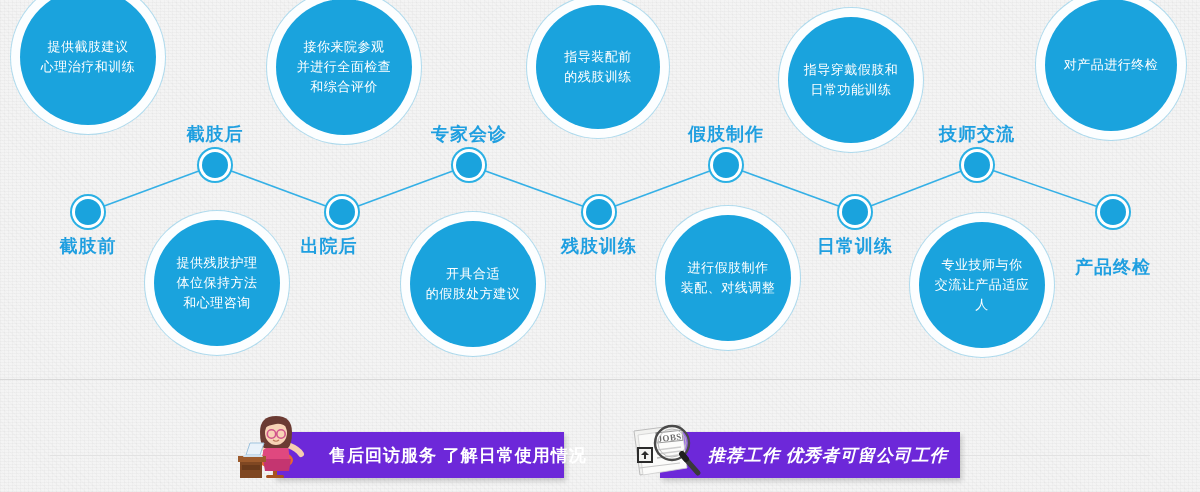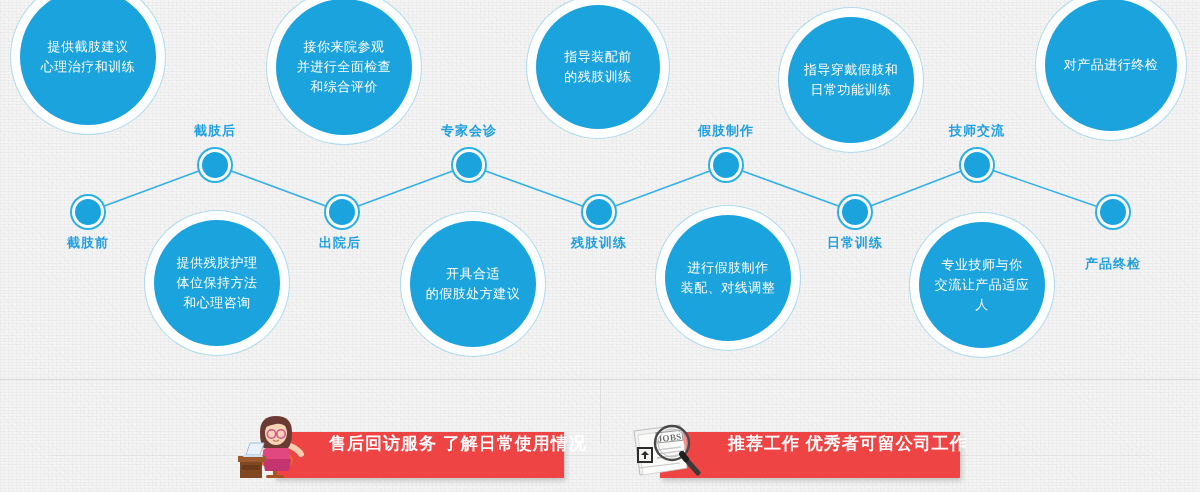--- a/index.html
+++ b/index.html
@@ -32,32 +32,32 @@
   }
   .bubble .btext{padding:0 10px;white-space:pre-line;}
 
   
   .node{
     position:absolute;width:26px;height:26px;border-radius:50%;
     background:#1aa3dd;
     box-shadow:0 0 0 3px #ffffff, 0 0 0 5px #2bb0e4;
   }
   .node-label{
-    position:absolute;color:#1f9fe0;font-size:13px;font-weight:bold;
+    position:absolute;color:#1f9fe0;font-size:18px;font-weight:bold;
     letter-spacing:1px;white-space:nowrap;text-align:center;
   }
 
   
   .hrule{position:absolute;background:#d8d8d8;height:1px;}
   .vrule{position:absolute;background:#dedede;width:1px;}
 
   
   .banner{
-    position:absolute;height:46px;background:#ef4444;
-    display:flex;align-items:flex-start;
+    position:absolute;height:46px;background:#6d28d9;
+    display:flex;align-items:center;
     box-shadow:2px 3px 5px rgba(0,0,0,.18);
   }
   .banner-text{
     color:#ffffff;font-size:17px;font-weight:bold;letter-spacing:1px;
     white-space:nowrap;
   }
   .banner-art{position:absolute;bottom:0;}
 </style>
 </head>
 <body>
@@ -116,21 +116,21 @@
     <span class="btext">对产品进行终检</span>
   </div>
 
   <div class="node" style="left:75px;top:199px;"></div>
   <div class="node-label" style="left:48px;top:234px;width:80px;">截肢前</div>
 
   <div class="node" style="left:202px;top:152px;"></div>
   <div class="node-label" style="left:175px;top:122px;width:80px;">截肢后</div>
 
   <div class="node" style="left:329px;top:199px;"></div>
-  <div class="node-label" style="left:300px;top:234px;width:80px;">出院后</div>
+  <div class="node-label" style="left:289px;top:234px;width:80px;">出院后</div>
 
   <div class="node" style="left:456px;top:152px;"></div>
   <div class="node-label" style="left:415px;top:122px;width:108px;">专家会诊</div>
 
   <div class="node" style="left:586px;top:199px;"></div>
   <div class="node-label" style="left:545px;top:234px;width:108px;">残肢训练</div>
 
   <div class="node" style="left:713px;top:152px;"></div>
   <div class="node-label" style="left:672px;top:122px;width:108px;">假肢制作</div>
 
@@ -181,21 +181,21 @@
     <rect x="2" y="44" width="28" height="6" fill="#9c5a2c"></rect>
     <rect x="4" y="50" width="22" height="16" fill="#7f4722"></rect>
     <rect x="6" y="53" width="18" height="5" fill="#6a3a1b"></rect>
 
     <path d="M10 43 l14 0 l4 -12 l-14 0 z" fill="#e9f2fa" stroke="#9fc3dd" stroke-width="1"></path>
     <path d="M8 43 l18 0 l1 2 l-20 0 z" fill="#cfe0ee"></path>
   </svg>
 </div>
 
 <div class="banner" style="left:660px;top:432px;width:300px;">
-  <span class="banner-text" style="margin-left:68px;">推荐工作  优秀者可留公司工作</span>
+  <span class="banner-text" style="margin-left:48px;font-style:italic;">推荐工作  优秀者可留公司工作</span>
 </div>
 
 <div class="banner-art" style="left:628px;top:415px;width:80px;height:66px;">
   <svg width="80" height="66" viewBox="0 0 80 66">
 
     <path d="M6 16 l46 -6 l6 42 l-46 8 z" fill="#f2f2f0" stroke="#bdbdbd" stroke-width="1"></path>
     <path d="M10 20 l44 -6 l5 39 l-44 7 z" fill="#fbfbfa" stroke="#cfcfcf" stroke-width="0.8"></path>
 
     <rect x="28" y="18" width="26" height="10" transform="rotate(-6 28 18)" fill="#ffffff" stroke="#6e6e6e" stroke-width="1"></rect>
     <text x="30" y="27" transform="rotate(-6 30 27)" font-family="'Liberation Serif',serif" font-size="9" font-weight="bold" fill="#2b2b2b" letter-spacing="0.4">JOBS</text>

